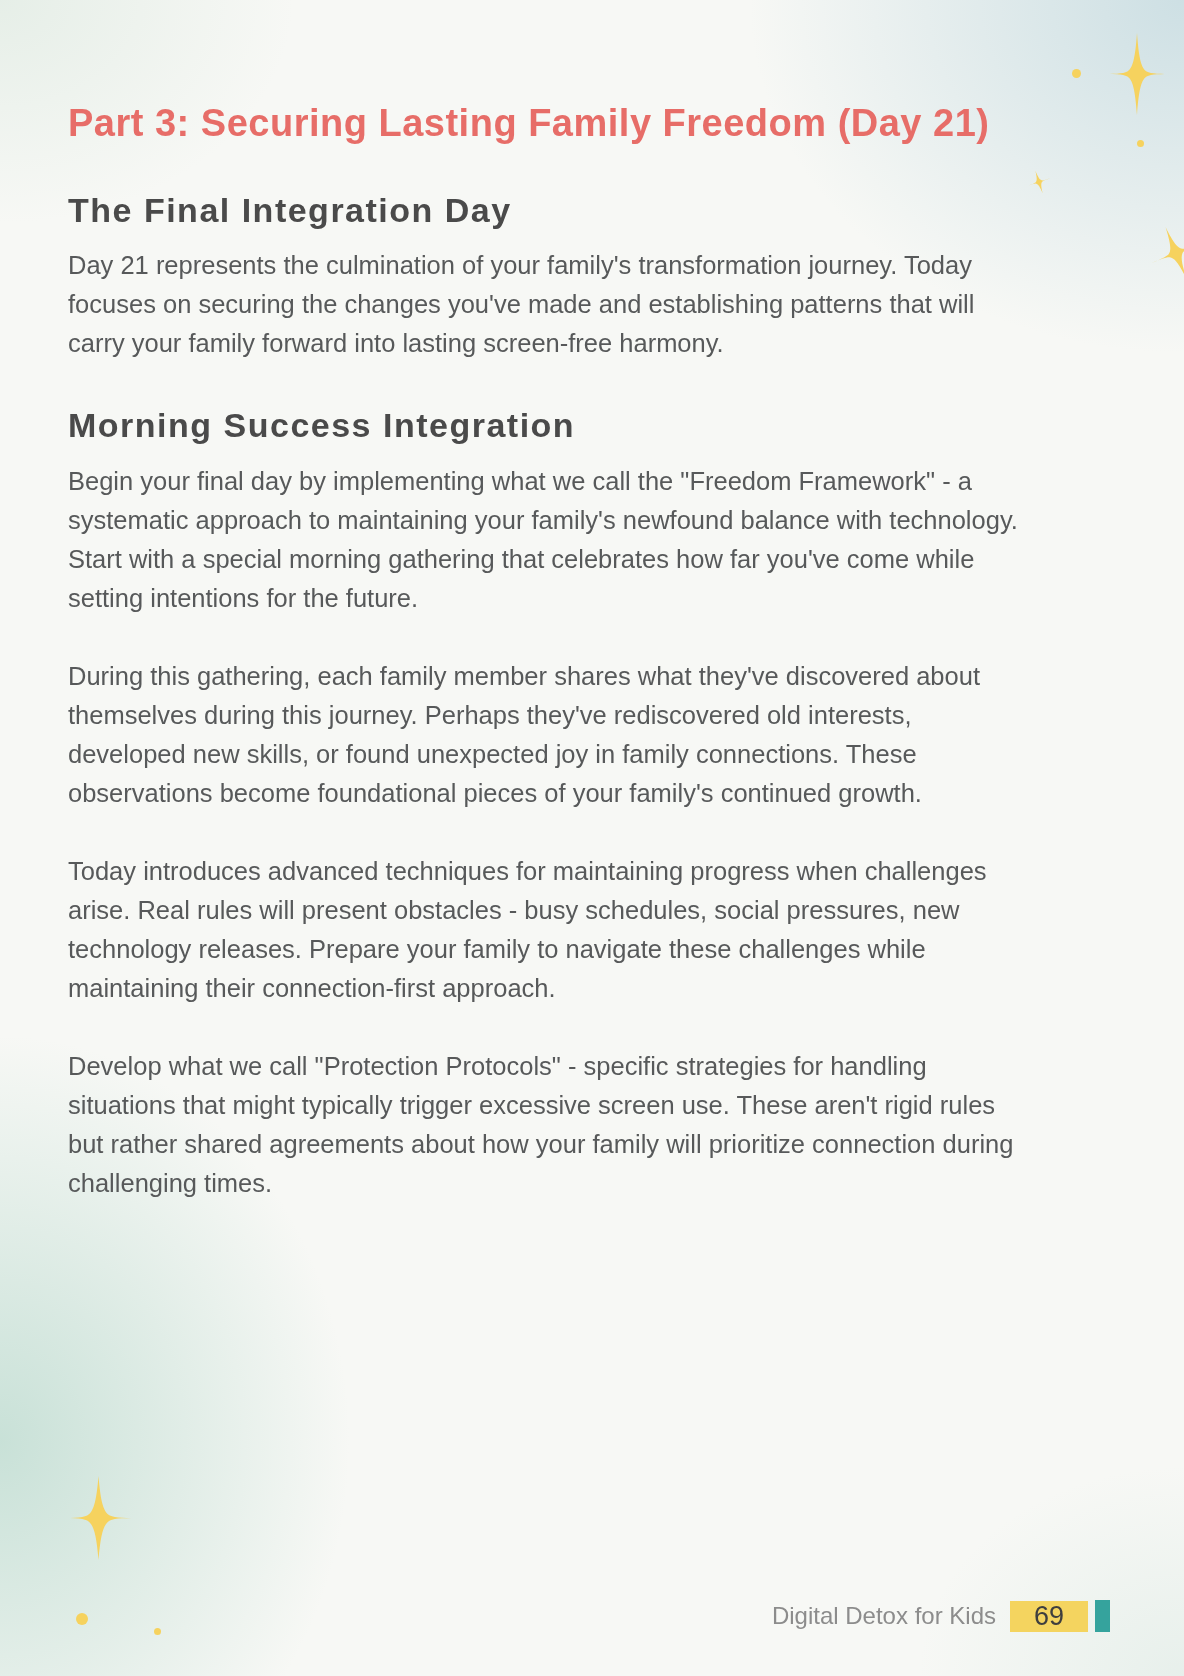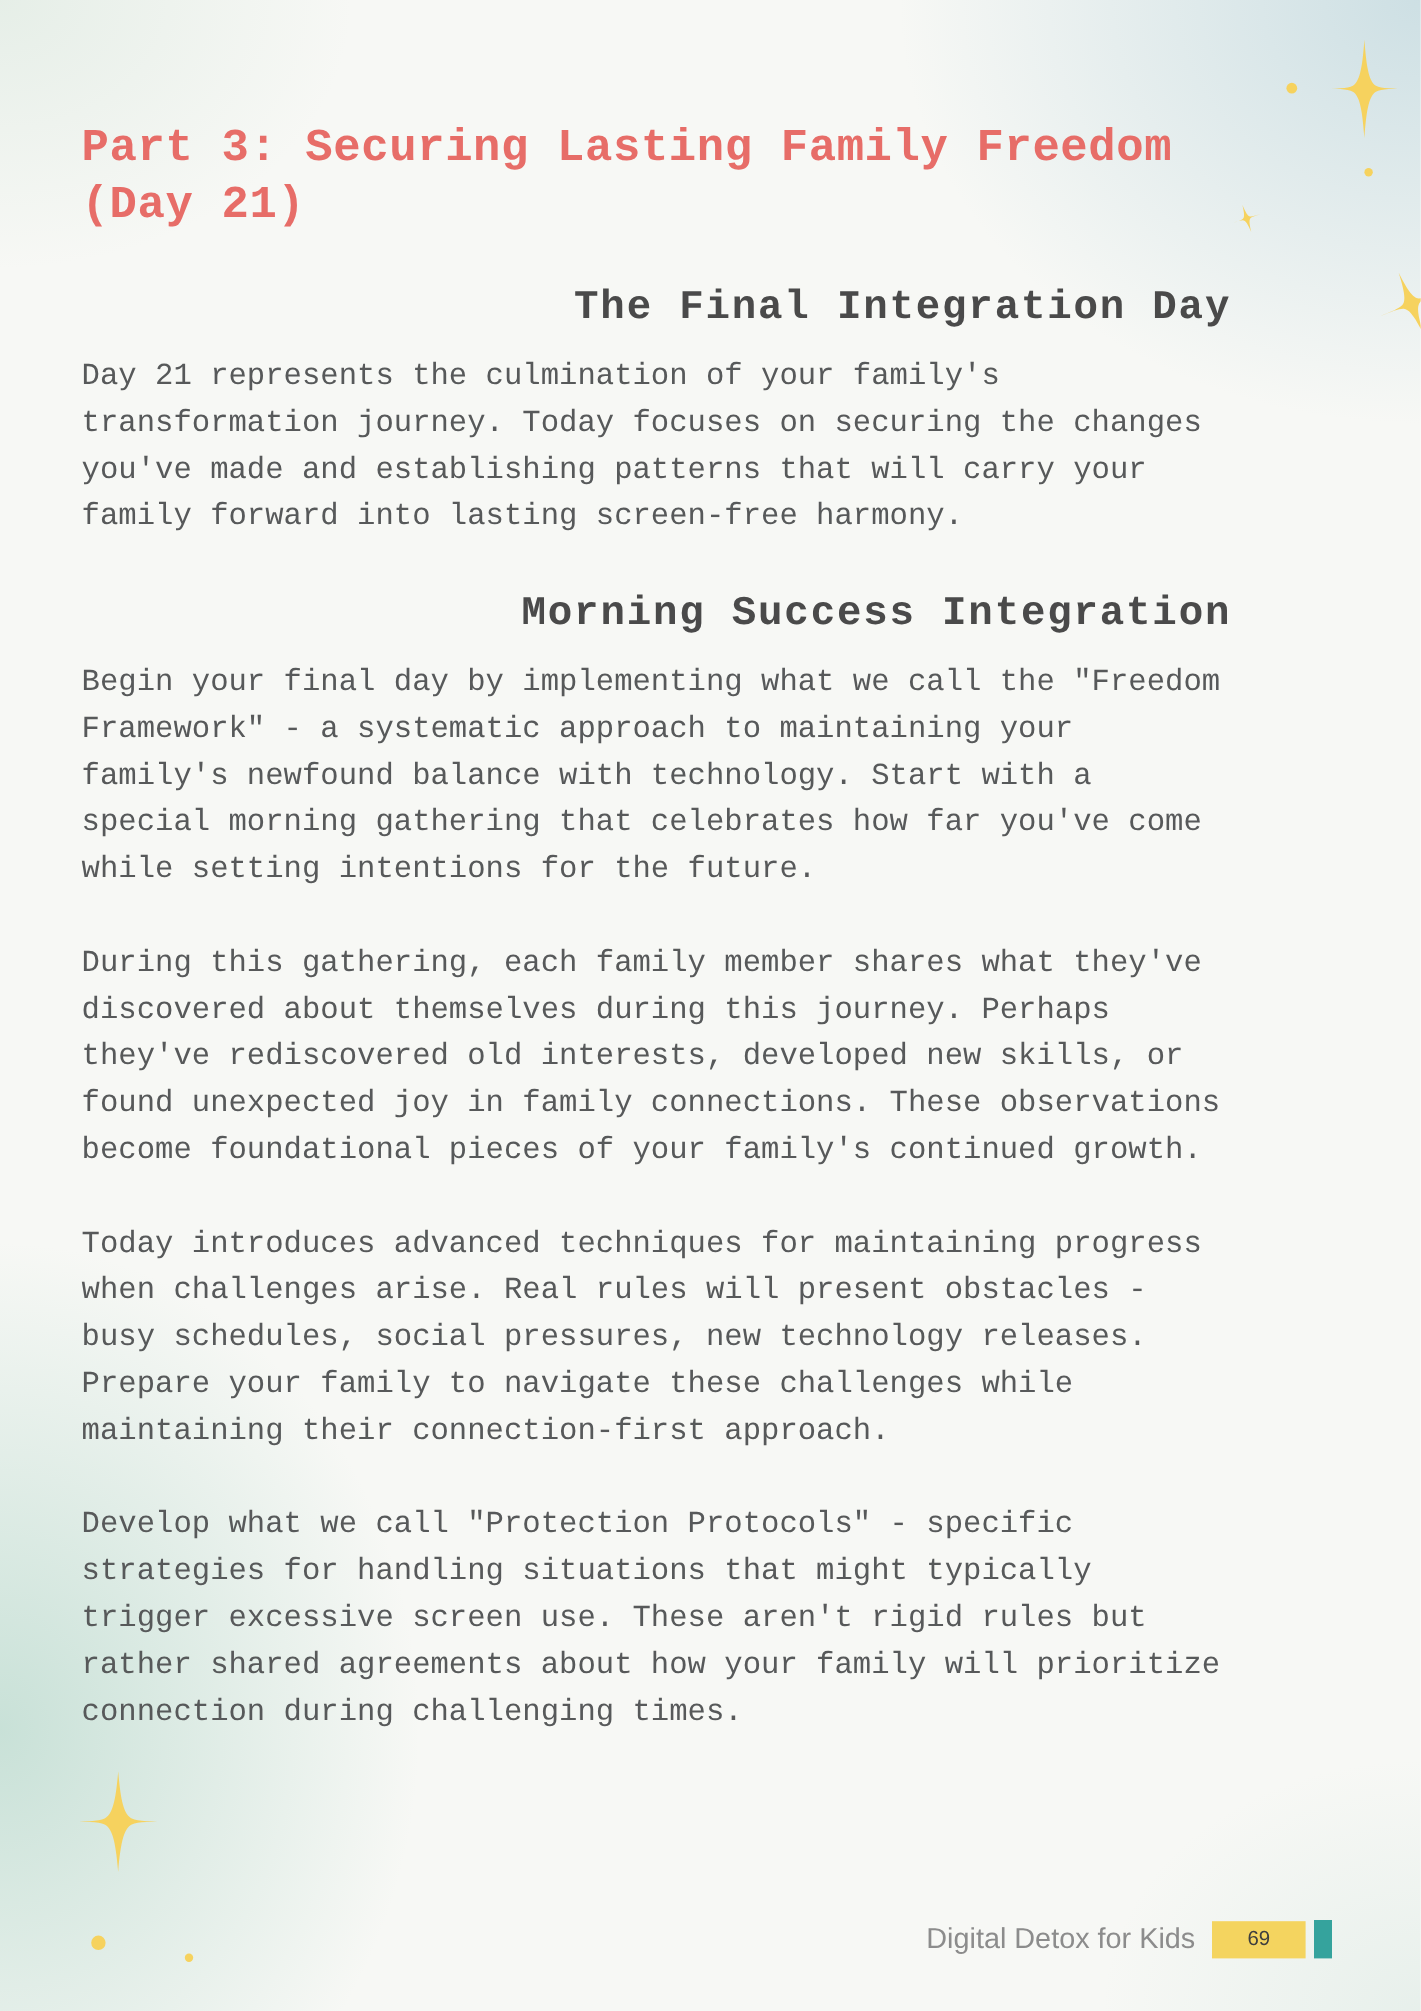--- a/index.html
+++ b/index.html
@@ -15,38 +15,36 @@
       radial-gradient(500px 580px at 0% 86%,    rgba(162,206,191,0.55), rgba(162,206,191,0) 70%),
       radial-gradient(380px 300px at 100% 100%, rgba(175,210,200,0.22), rgba(175,210,200,0) 70%),
       #f7f8f5;
   }
 
   .doc {
     position: absolute;
     left: 68px;
     top: 0;
     width: 958px;
-    font-family: Liberation Mono, monospace;
   }
   .part-title {
     margin: 100px 0 0 0;
     font-size: 38px;
     line-height: 1.25;
     font-weight: bold;
     letter-spacing: 0.5px;
     color: #e76d68;
   }
   .doc h2 {
     margin: 42px 0 16px 0;
     font-size: 34px;
     line-height: 1.2;
     font-weight: bold;
     letter-spacing: 1.5px;
     color: #4a4a4a;
-    text-align: right;
   }
   .doc p {
     margin: 16px 0 39px 0;
     font-size: 25.5px;
     line-height: 39px;
     color: #57595a;
   }
   .doc p.gap-before { margin-top: 39px; }
 
   .footer {
@@ -59,21 +57,21 @@
   .footer .book-title {
     font-size: 24px;
     color: #8c8c8c;
     margin-right: 14px;
   }
   .footer .page-badge {
     width: 78px;
     height: 31px;
     background: #f4d45f;
     color: #3e3e3e;
-    font-size: 17px;
+    font-size: 27px;
     display: flex;
     align-items: center;
     justify-content: center;
   }
   .footer .accent-bar {
     width: 15px;
     height: 32px;
     background: #35a39d;
     margin-left: 7px;
   }

